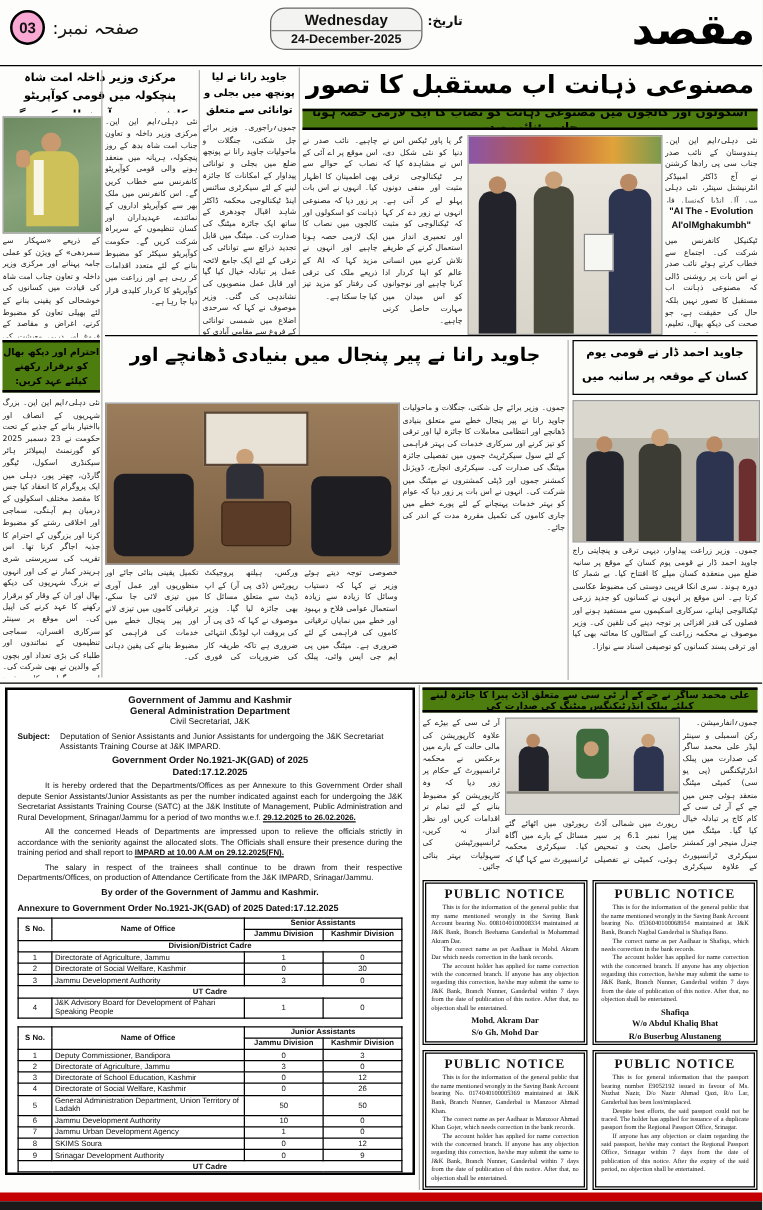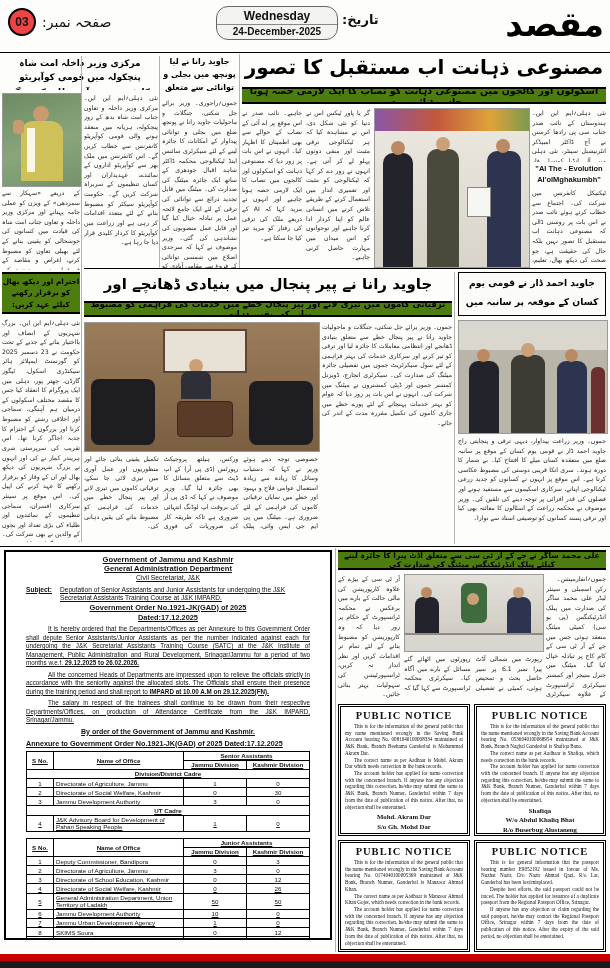--- a/index.html
+++ b/index.html
@@ -1,43 +1,43 @@
 <!DOCTYPE html>
 <html lang="ur"><head>
 <meta charset="utf-8">
 <style>
   html,body{margin:0;padding:0;}
   body{background:#e9e9e6;font-family:"Liberation Sans",sans-serif;}
   #page{position:relative;width:610px;height:968px;background:#fdfdfb;margin:0 auto;overflow:hidden;color:#111;}
 
   
   .masthead{position:absolute;right:6px;top:0px;font-family:"DejaVu Sans",sans-serif;font-weight:bold;font-size:34px;line-height:48px;color:#000;letter-spacing:-1px;}
-  .date-label{position:absolute;left:342px;top:12px;font-family:"DejaVu Sans",sans-serif;font-weight:bold;font-size:13px;direction:rtl;}
+  .date-label{position:absolute;left:342px;top:12px;font-family:"DejaVu Sans",sans-serif;font-weight:bold;font-size:10px;direction:rtl;}
   .date-pill{position:absolute;left:216px;top:6px;width:120px;border:1px solid #666;border-radius:12px;background:#f3f3f1;text-align:center;overflow:hidden;}
   .date-pill .wd{display:block;font-weight:bold;font-size:12px;padding:2px 0 1px;border-bottom:1px solid #888;}
   .date-pill .dt{display:block;font-weight:bold;font-size:10px;padding:1px 0 2px;}
   .pageno-wrap{position:absolute;left:8px;top:8px;display:flex;align-items:center;gap:6px;direction:rtl;}
   .pageno-label{font-family:"DejaVu Sans",sans-serif;font-weight:normal;font-size:14px;}
-  .pageno-circle{width:24px;height:24px;border:2px solid #000;border-radius:50%;display:flex;align-items:center;justify-content:center;font-weight:bold;font-size:12px;background:#ef4444;}
+  .pageno-circle{width:24px;height:24px;border:2px solid #000;border-radius:50%;display:flex;align-items:center;justify-content:center;font-weight:bold;font-size:12px;background:#f9a8d4;}
   .header-rule{position:absolute;left:0;top:52px;width:610px;height:1px;background:#000;}
 
   
   .u{font-family:"DejaVu Sans",sans-serif;direction:rtl;}
   .ubody{font-family:"DejaVu Sans",sans-serif;direction:rtl;text-align:justify;font-size:6.2px;line-height:1.55;color:#1c1c1c;overflow:hidden;position:absolute;}
   .uhead{font-family:"DejaVu Sans",sans-serif;direction:rtl;font-weight:bold;text-align:center;color:#000;position:absolute;overflow:hidden;}
   .subbar{border-top:2px solid #000;border-bottom:2px solid #000;background:#4d7c0f;display:flex;align-items:center;justify-content:center;}
   .vr{position:absolute;width:1px;background:#b5b3ad;}
   .hrule{position:absolute;height:1px;background:#000;}
 
   
   .photo{position:absolute;overflow:hidden;border:1px solid #999;}
   .ph-shape{position:absolute;}
 
   
-  .govbox{position:absolute;left:4px;top:550px;width:328px;height:390px;border:2px solid #000;background:#fff;padding:3px 20px;box-sizing:border-box;overflow:hidden;font-family:"Liberation Sans",sans-serif;text-decoration:underline;}
+  .govbox{position:absolute;left:4px;top:550px;width:328px;height:390px;border:2px solid #000;background:#fff;padding:3px 8px;box-sizing:border-box;overflow:hidden;font-family:"Liberation Sans",sans-serif;}
   .govbox .c{text-align:center;}
   .govbox .b{font-weight:bold;}
   .gov-org{font-size:7.6px;line-height:1.25;}
   .gov-org3{font-size:6.8px;line-height:1.3;}
   .gov-subject{display:flex;font-size:6.6px;line-height:1.3;margin-top:3px;}
   .gov-subject .lbl{font-weight:bold;width:34px;flex:none;}
   .gov-title{font-size:7.4px;margin-top:0;line-height:1.3;}
   .gov-p{font-size:6.3px;line-height:1.35;text-align:justify;text-indent:22px;margin:3px 0 0;}
   .gov-ul{font-weight:bold;text-decoration:underline;}
   .gov-byorder{font-size:7px;margin-top:3px;}
@@ -112,21 +112,20 @@
     <div class="ph-shape" style="left:121px;top:30px;width:14px;height:14px;border-radius:50%;background:#b98a63;"></div>
     <div class="ph-shape" style="left:92px;top:78px;width:22px;height:28px;background:#f6f6f2;border:1px solid #888;"></div>
   </div>
 
   <div class="ubody" style="left:306px;top:108px;width:64px;height:158px;">گر یا پاور ٹیکس اس نے دنیا کو نئی شکل دی، اس نے مشاہدہ کیا کہ ہر ٹیکنالوجی ترقی مثبت اور منفی دونوں پہلو لے کر آتی ہے۔ انہوں نے زور دے کر کہا کہ ٹیکنالوجی کو مثبت اور تعمیری انداز میں استعمال کرنے کے طریقے تلاش کرنے میں انسانی عالم کو اپنا کردار ادا کرنا چاہیے اور نوجوانوں کو اس میدان میں مہارت حاصل کرنی چاہیے۔</div>
   <div class="ubody" style="left:242px;top:108px;width:60px;height:158px;">چاہیے۔ نائب صدر نے اس موقع پر اے آئی کے نصاب کے حوالے سے بھی اطمینان کا اظہار کیا۔ انہوں نے اس بات پر زور دیا کہ مصنوعی ذہانت کو اسکولوں اور کالجوں میں نصاب کا ایک لازمی حصہ ہونا چاہیے اور انہوں نے مزید کہا کہ AI کے ذریعے ملک کی ترقی کی رفتار کو مزید تیز کیا جا سکتا ہے۔</div>
 
   <div class="hrule" style="left:84px;top:268px;width:522px;"></div>
 
   <div class="uhead" style="left:84px;top:273px;width:368px;height:24px;font-size:15px;line-height:1.55;">جاوید رانا نے پیر پنجال میں بنیادی ڈھانچے اور انتظامی امور کا لیا جائزہ</div>
-  <div class="uhead subbar" style="left:84px;top:301px;width:368px;height:16px;font-size:8.6px;box-sizing:border-box;">ترقیاتی کاموں میں تیزی لانے اور پیر پنجال خطے میں خدمات کی فراہمی کو مضبوط بنانے کی یقین دہانی</div>
 
   <div class="photo" style="left:84px;top:322px;width:234px;height:128px;background:linear-gradient(#9b7d5c,#7b5f42);">
     <div class="ph-shape" style="left:78px;top:6px;width:80px;height:40px;background:#e8e2d6;border:2px solid #5a4632;"></div>
     <div class="ph-shape" style="left:6px;top:56px;width:64px;height:66px;border-radius:8px;background:#1d1d22;"></div>
     <div class="ph-shape" style="left:164px;top:58px;width:64px;height:64px;border-radius:8px;background:#1d1d22;"></div>
     <div class="ph-shape" style="left:92px;top:78px;width:54px;height:34px;border-radius:4px;background:#5a3b28;border:1px solid #3c2718;"></div>
     <div class="ph-shape" style="left:104px;top:36px;width:14px;height:14px;border-radius:50%;background:#caa078;"></div>
     <div class="ph-shape" style="left:96px;top:48px;width:30px;height:28px;border-radius:8px 8px 0 0;background:#2f2f38;"></div>
   </div>
   <div class="ubody" style="left:322px;top:322px;width:130px;height:222px;">جموں۔ وزیر برائے جل شکتی، جنگلات و ماحولیات جاوید رانا نے پیر پنجال خطے سے متعلق بنیادی ڈھانچے اور انتظامی معاملات کا جائزہ لیا اور ترقی کو تیز کرنے اور سرکاری خدمات کی بہتر فراہمی کے لئے سول سیکرٹریٹ جموں میں تفصیلی جائزہ میٹنگ کی صدارت کی۔ سیکرٹری انچارج، ڈویژنل کمشنر جموں اور ڈپٹی کمشنروں نے میٹنگ میں شرکت کی۔ انہوں نے اس بات پر زور دیا کہ عوام کو بہتر خدمات پہنچانے کے لئے پورے خطے میں جاری کاموں کی تکمیل مقررہ مدت کے اندر کی جائے۔</div>

